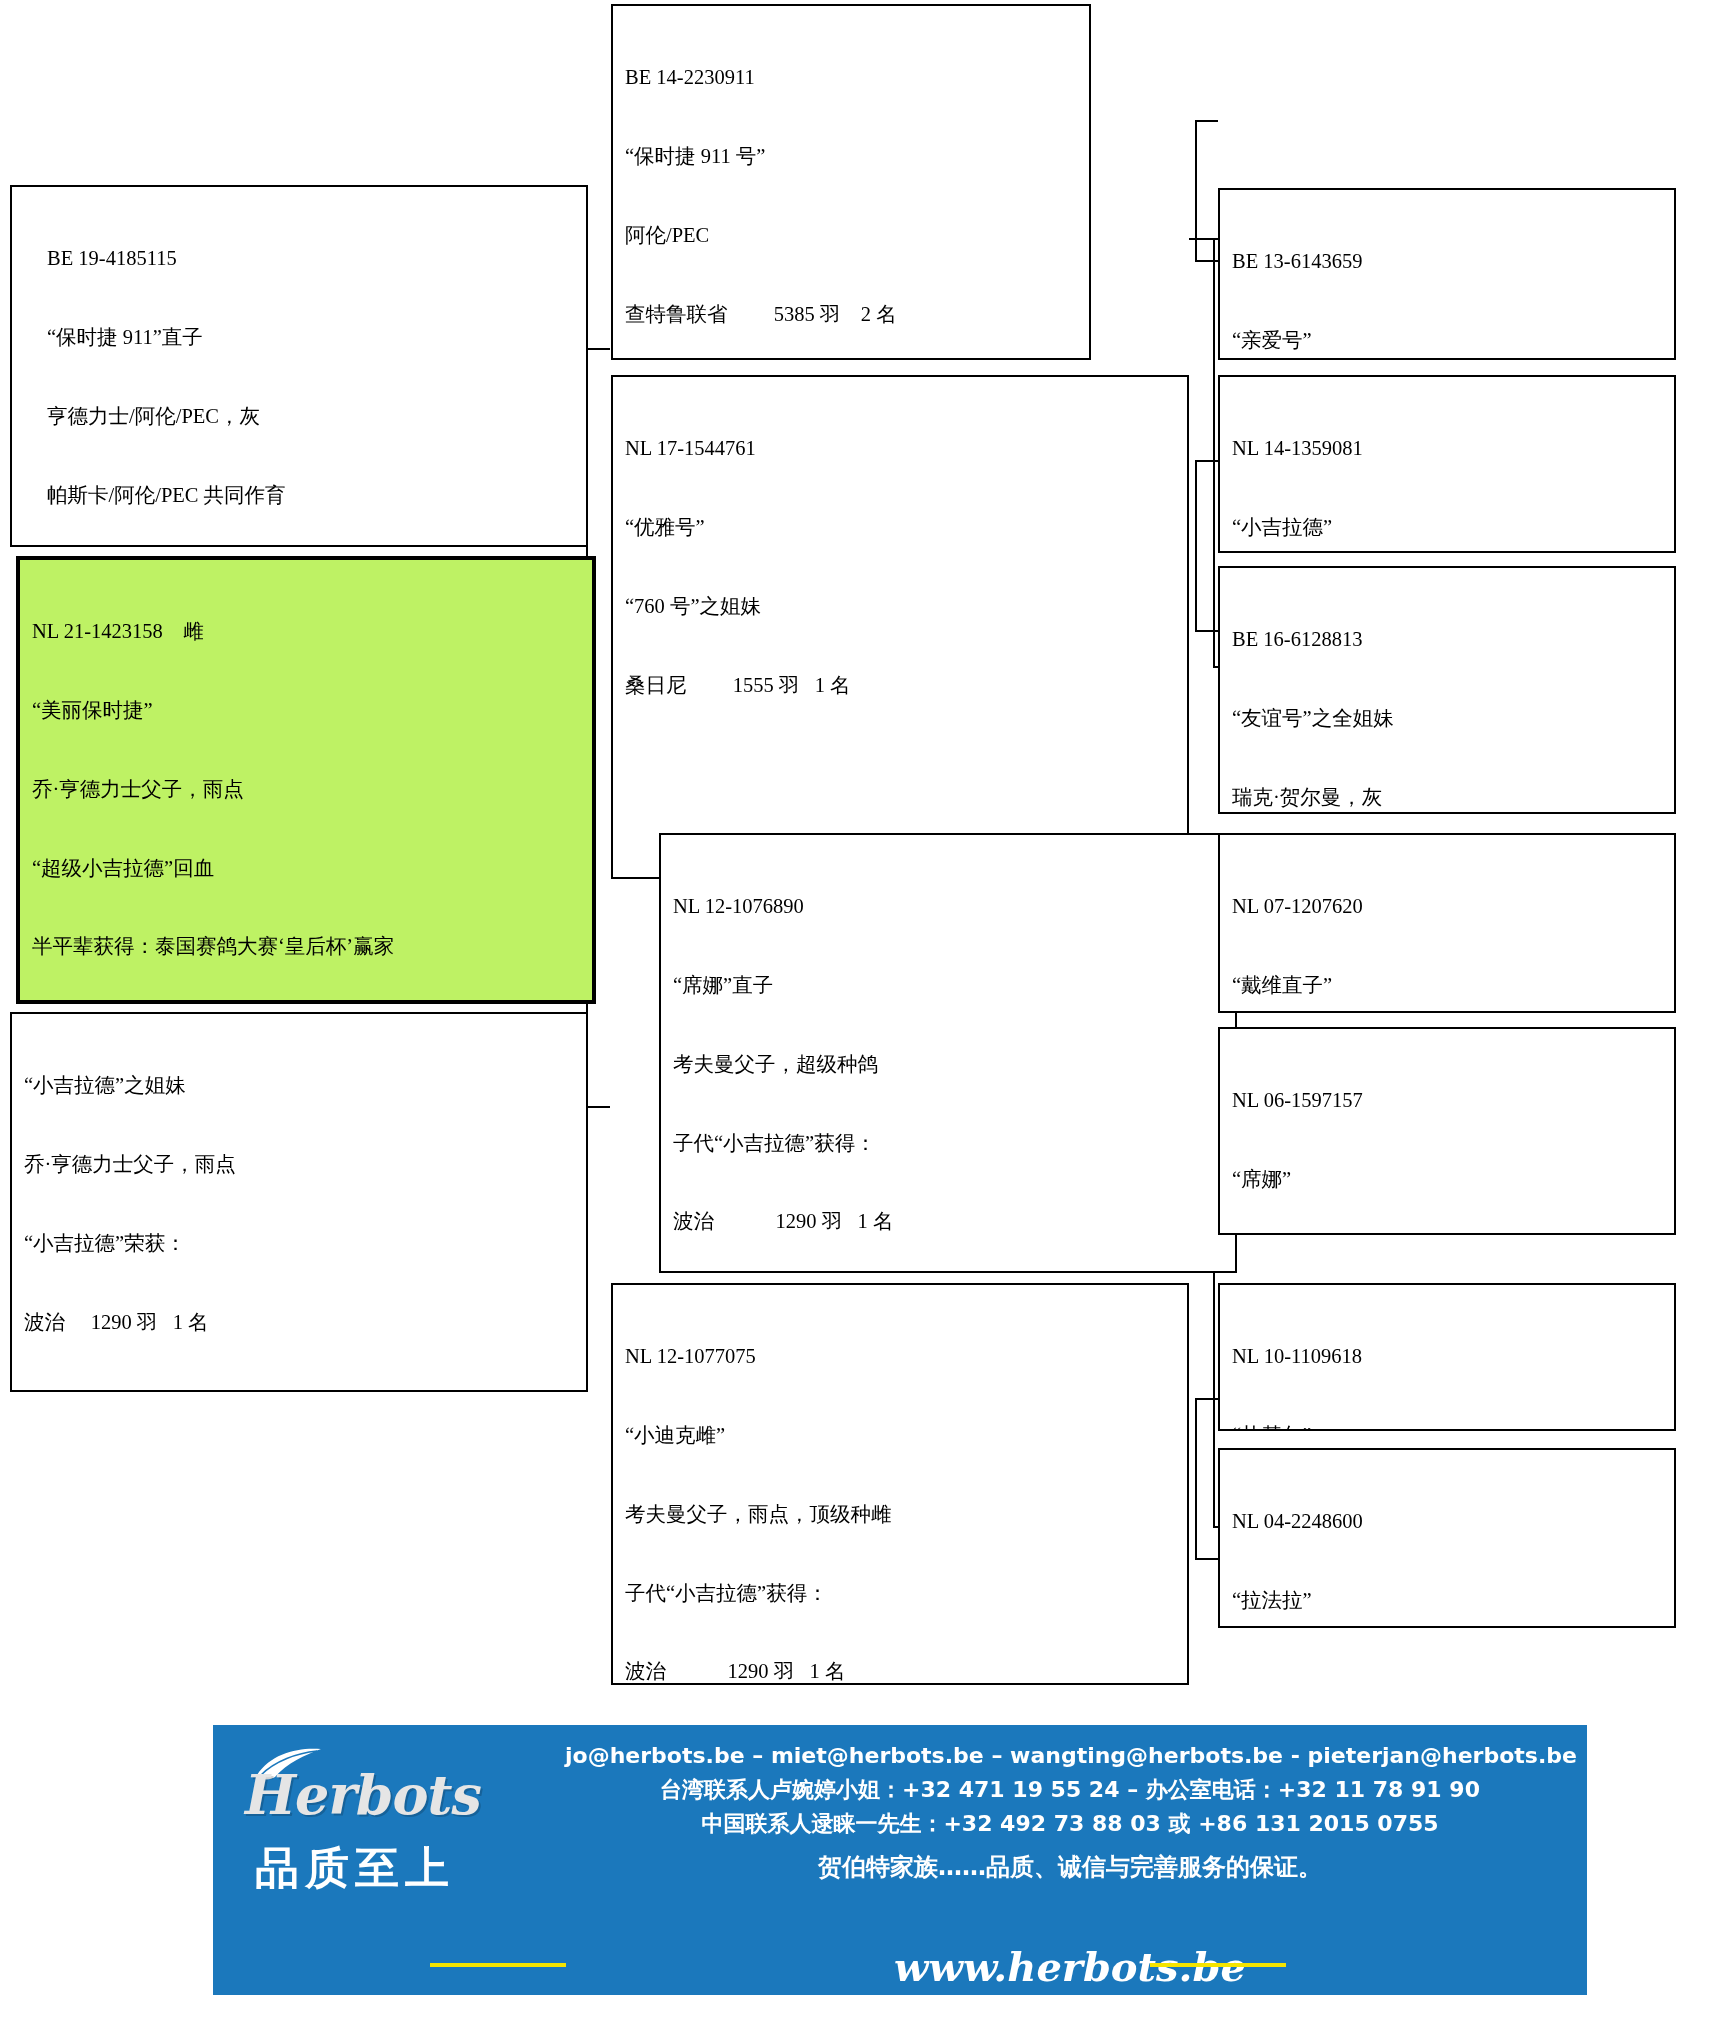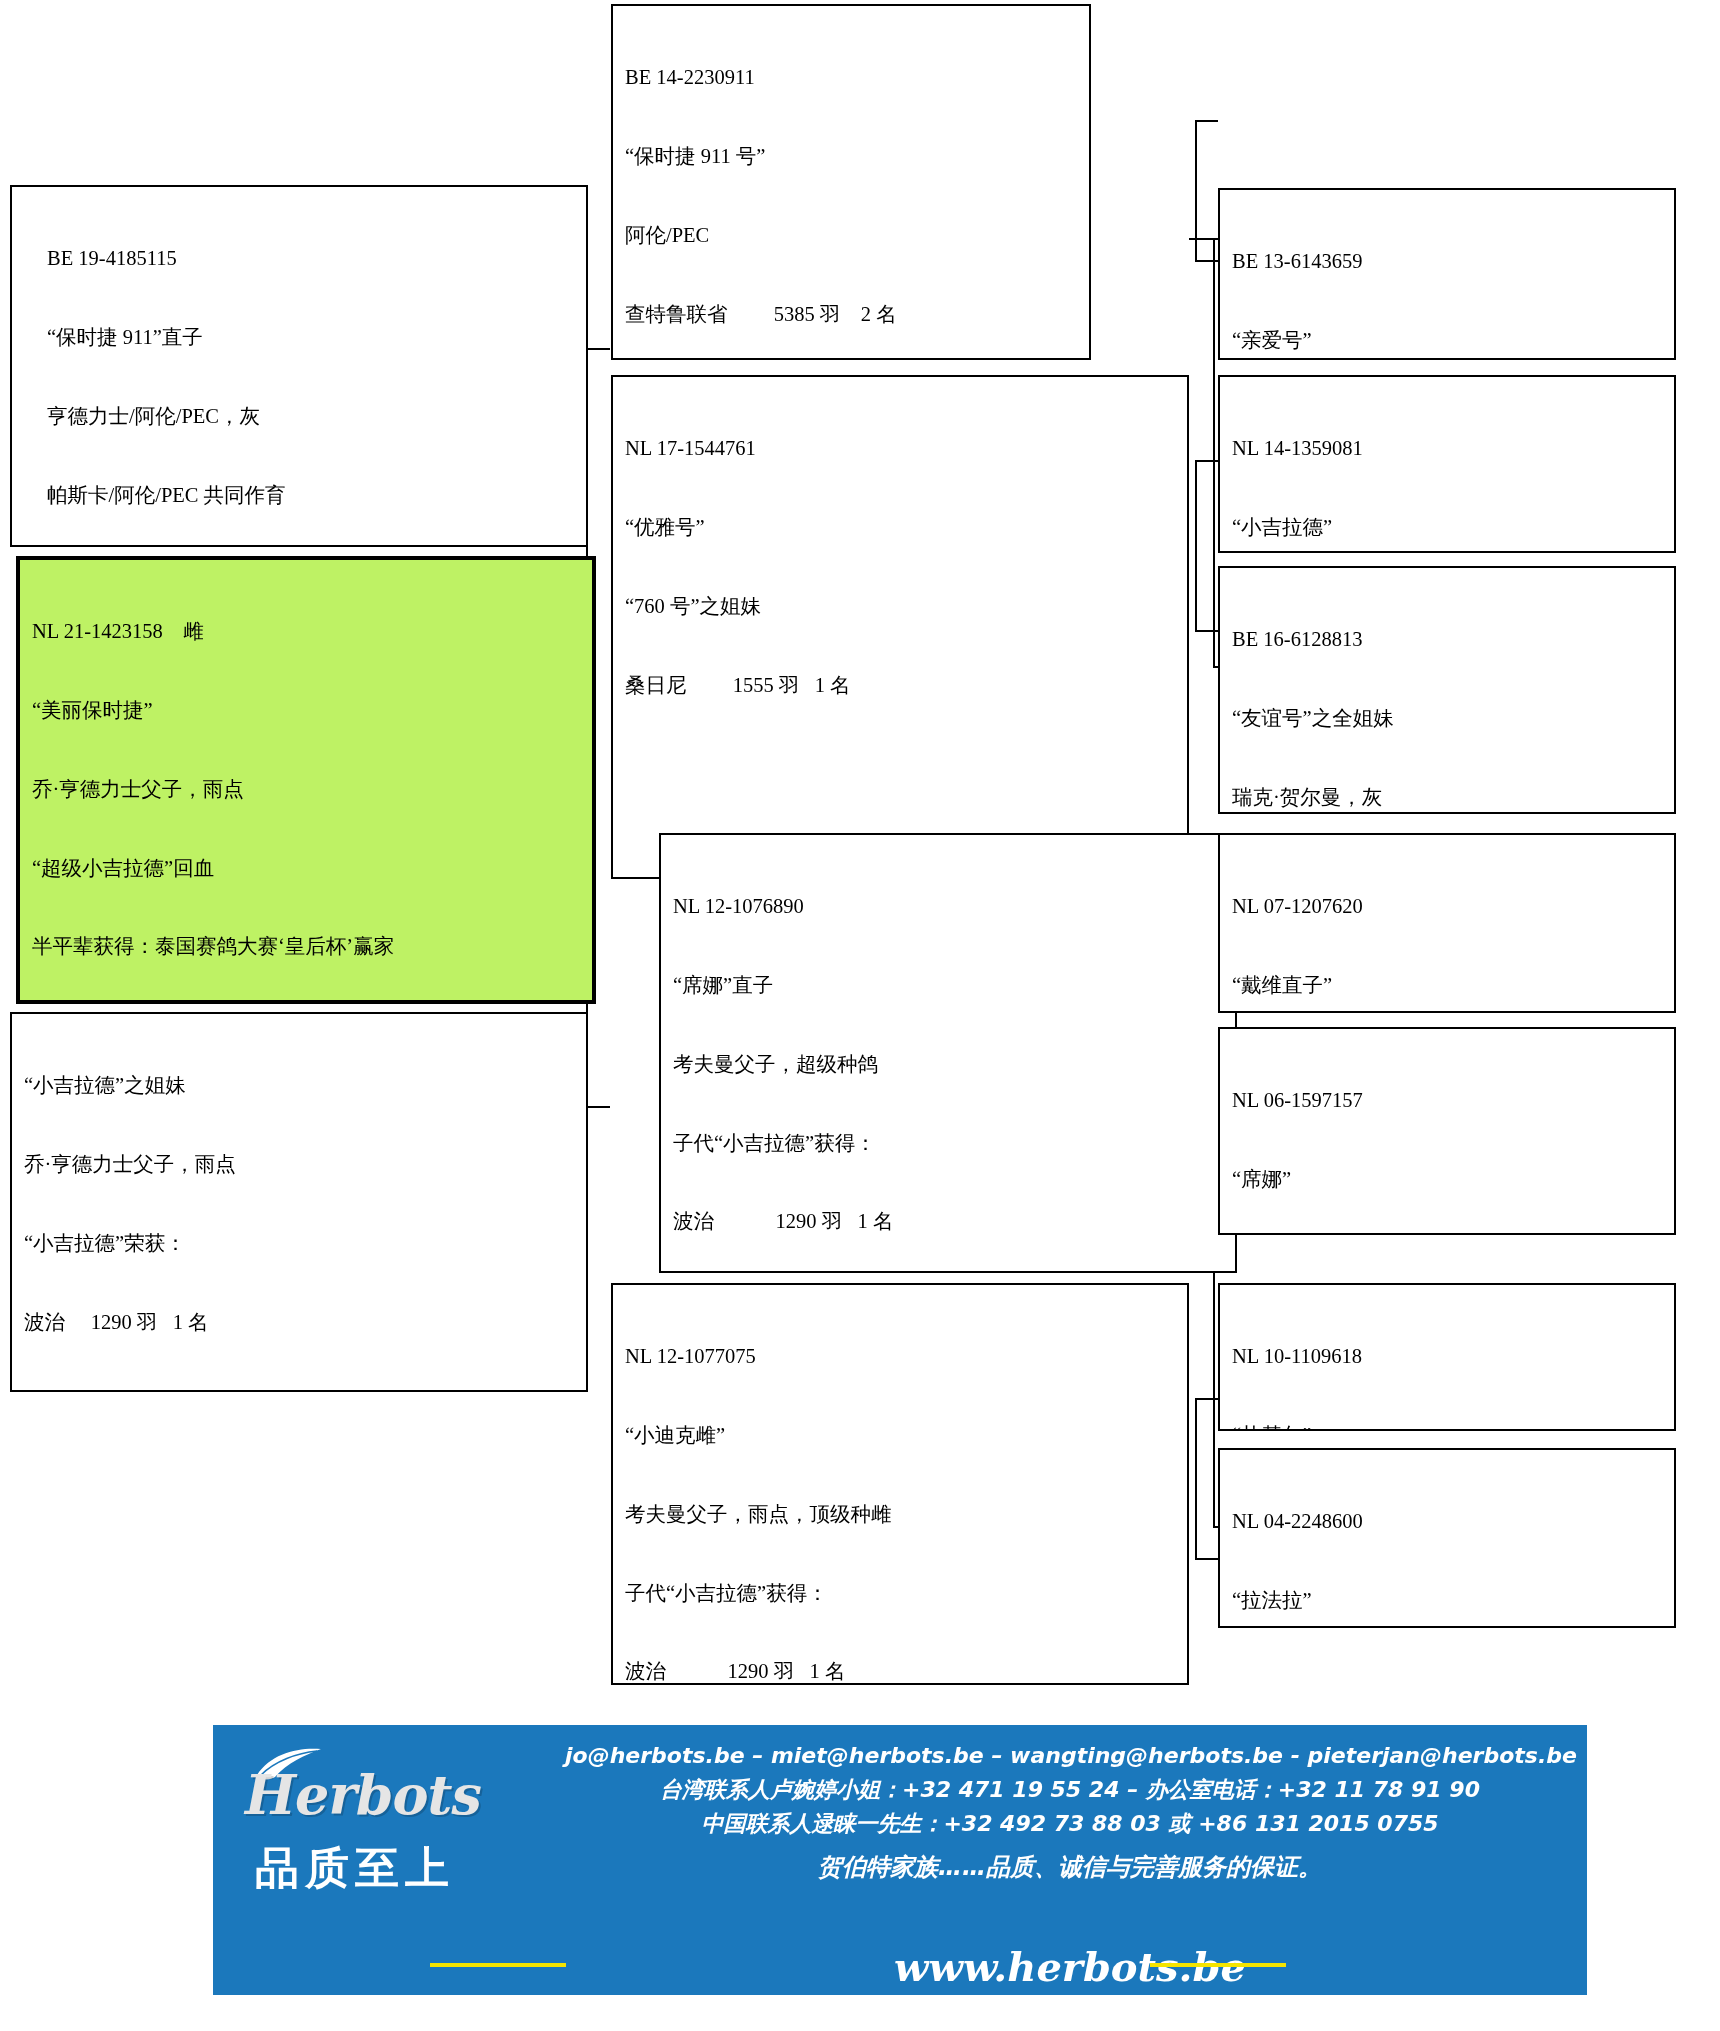--- a/index.html
+++ b/index.html
@@ -100,21 +100,20 @@
     color: #fff;
   }
   .banner-text {
     position: absolute;
     left: 352px;
     top: 14px;
     width: 1010px;
     text-align: center;
     color: #fff;
     font-family: "DejaVu Sans", sans-serif;
-    font-style: italic;
   }
   .btxt {
     display: block;
     font-size: 22px;
     font-weight: bold;
     line-height: 1.55;
     white-space: pre;
   }
   .btxt.slogan {
     font-size: 24px;

